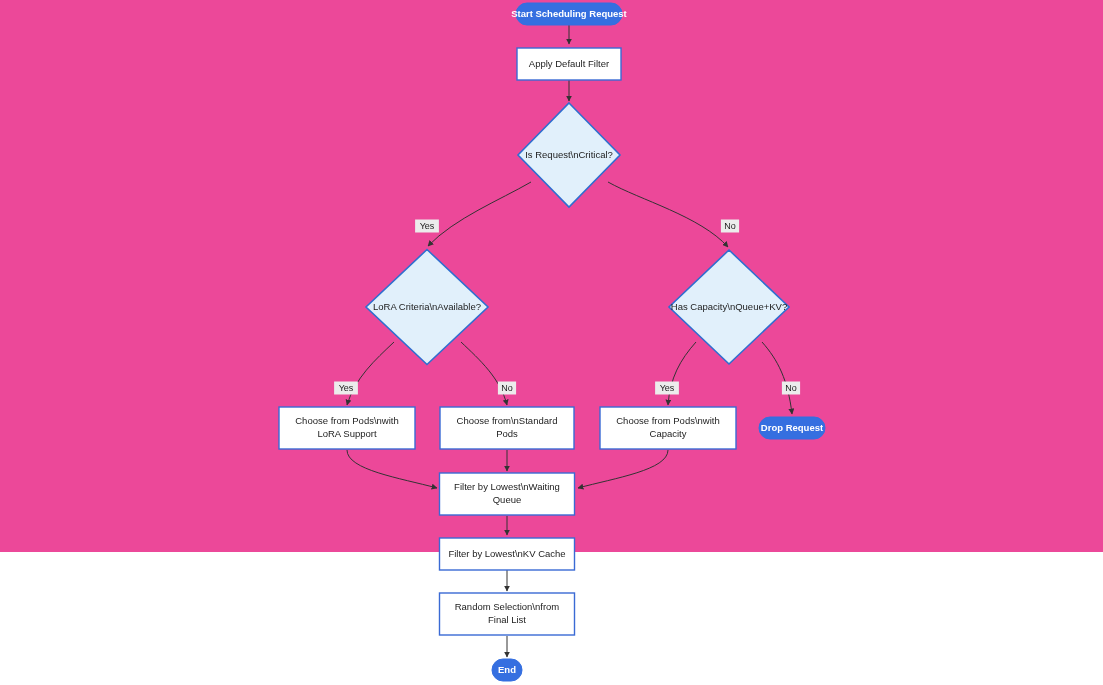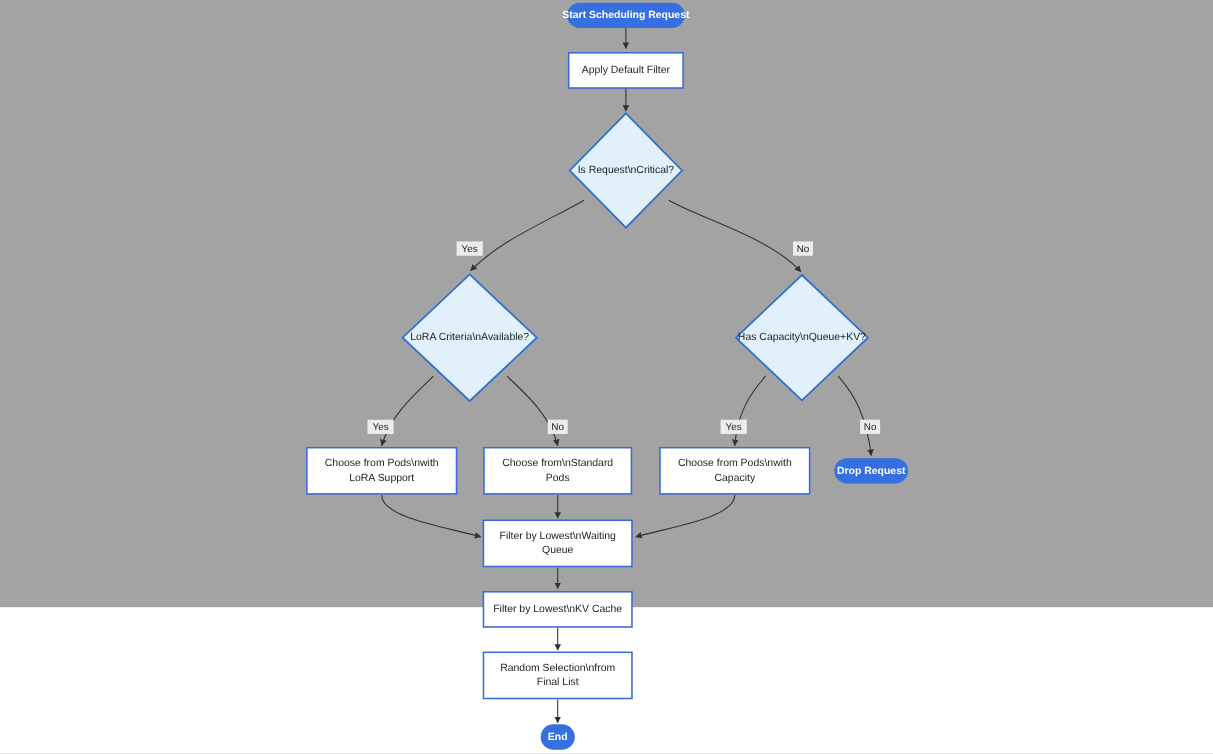--- a/index.html
+++ b/index.html
@@ -10,21 +10,21 @@
   body {
     width: 1103px;
     height: 685px;
     font-family: "Liberation Sans", sans-serif;
     overflow: hidden;
   }
   #flow-root {
     position: relative;
     width: 1103px;
     height: 552px;
-    background: #a3a3a3;
+    background: #ec4899;
   }
   svg#flow-svg {
     display: block;
     width: 1103px;
     height: 685px;
   }
   .edge-line {
     fill: none;
     stroke: #333333;
     stroke-width: 1;

